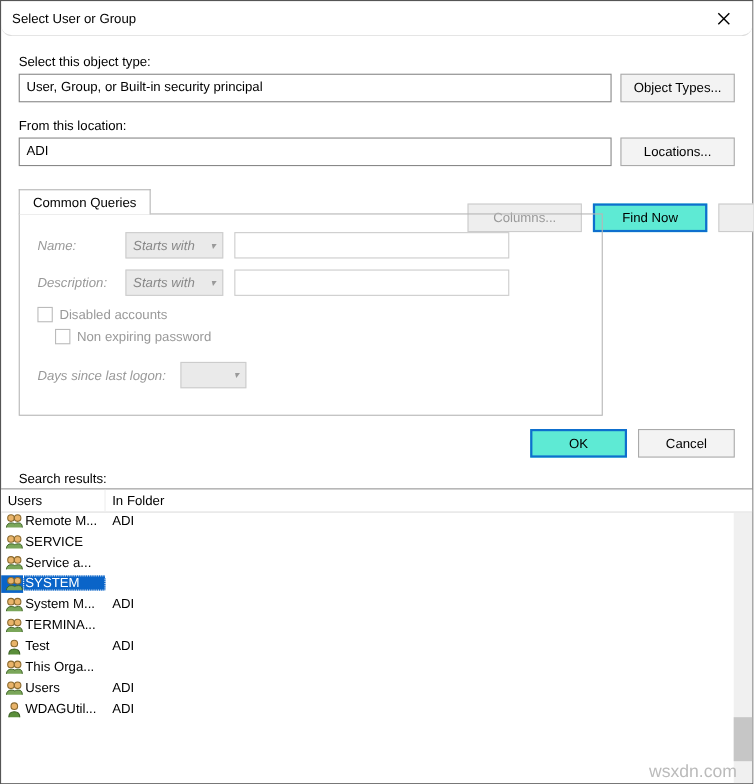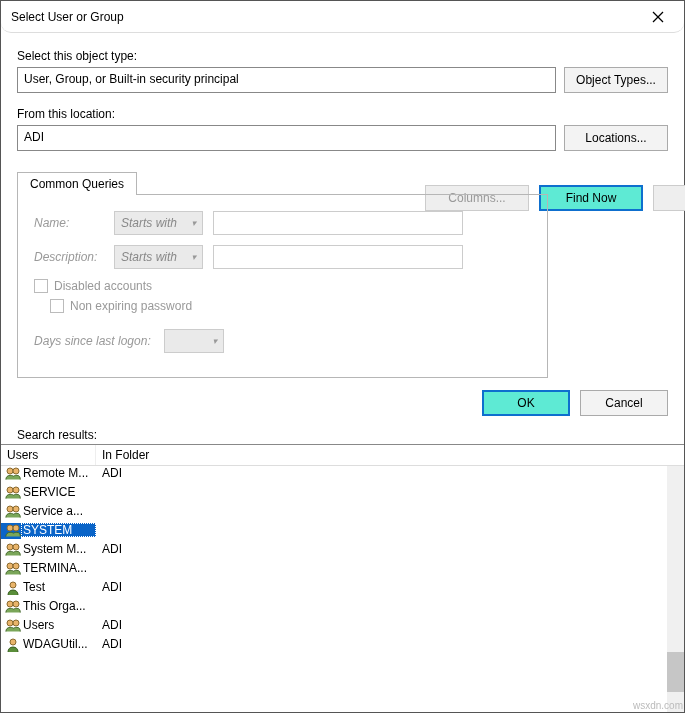--- a/index.html
+++ b/index.html
@@ -185,23 +185,23 @@
   position: absolute;
   right: 0;
   width: 17px;
   height: 40px;
   bottom: 20px;
   background: #c6c6c6;
 }
 svg { display: block; }
 .watermark {
   position: absolute;
-  right: 2px;
+  right: 15px;
   bottom: 2px;
-  font-size: 10px;
+  font-size: 16px;
   color: #bbb;
 }
 </style>
 </head>
 <body>
 
 <div class="window">
   <div class="titlebar">
     <div class="title">Select User or Group</div>
     <div class="close">

